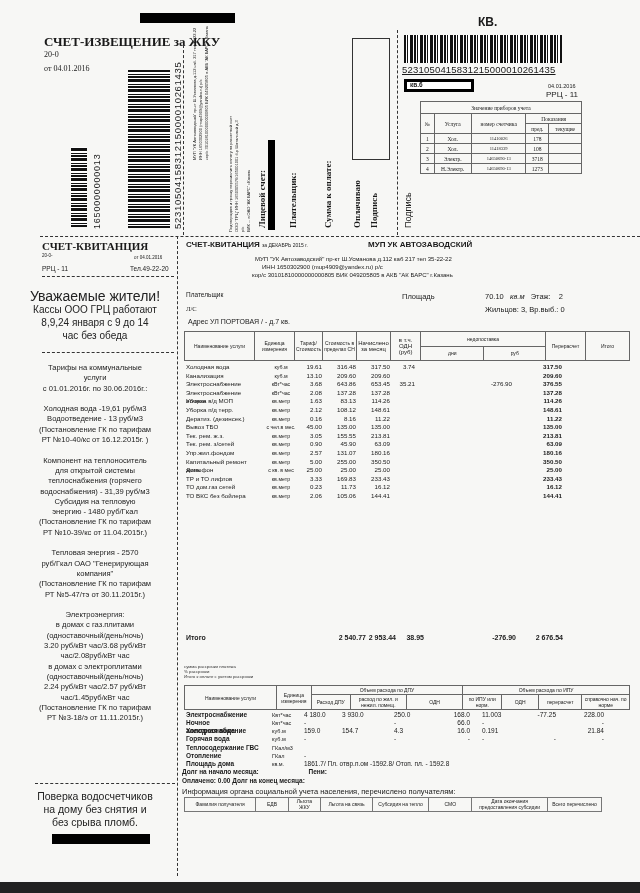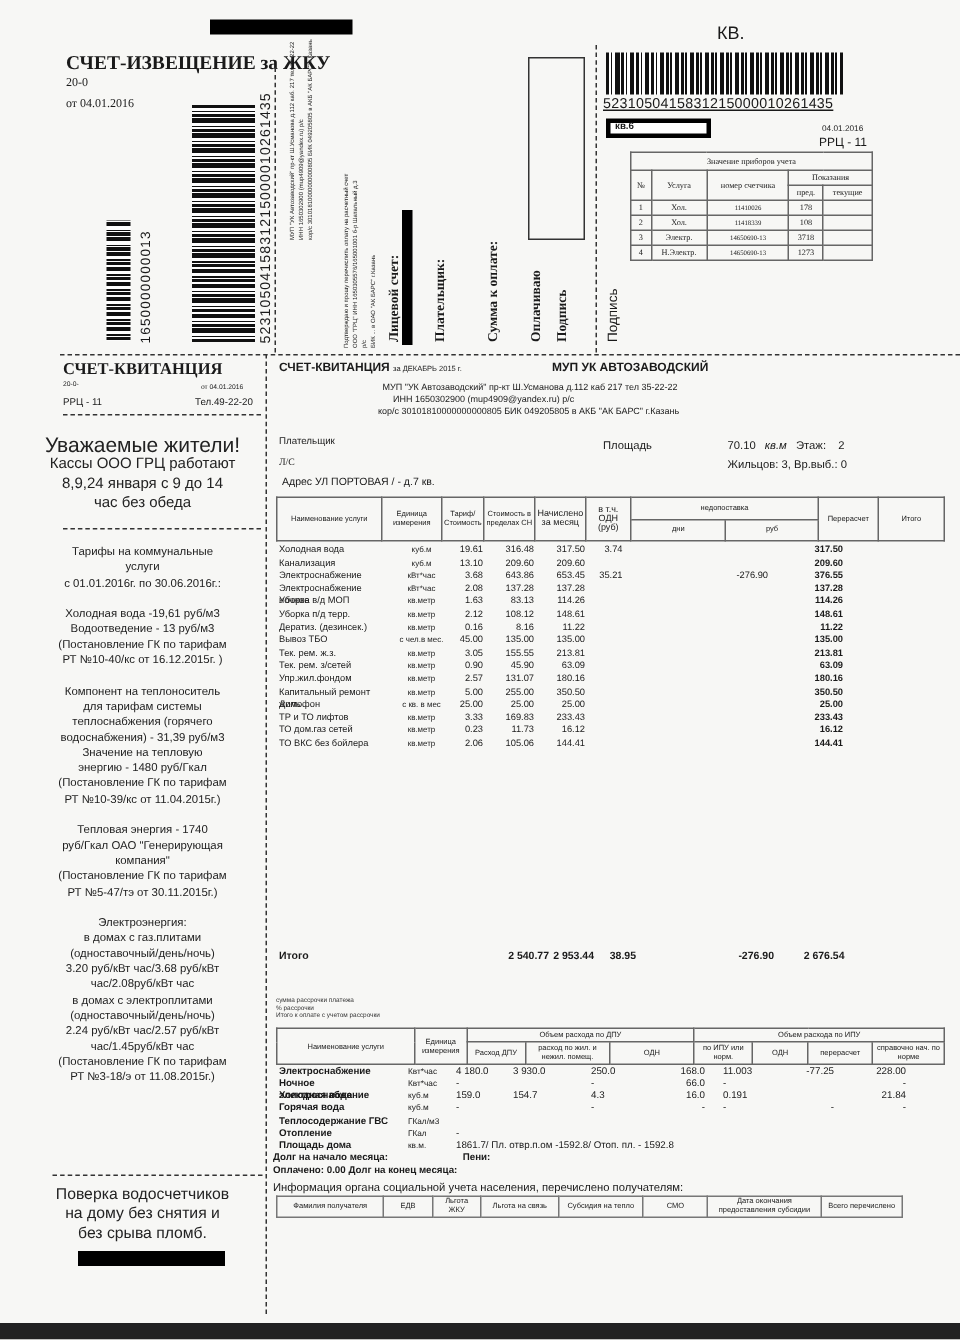--- a/index.html
+++ b/index.html
@@ -50,21 +50,21 @@
 <div class="redact" style="left:268px;top:140px;width:7px;height:90px;"></div>
 <div class="rot serif" style="left:257px;top:228px;font-size:9px;font-weight:bold;">Лицевой счет:</div>
 <div class="rot serif" style="left:288px;top:228px;font-size:9px;font-weight:bold;">Плательщик:</div>
 <div class="rot serif" style="left:323px;top:228px;font-size:9px;font-weight:bold;">Сумма к оплате:</div>
 <div class="abs" style="left:352px;top:38px;width:38px;height:122px;border:1px solid #333;"></div>
 <div class="rot serif" style="left:352px;top:228px;font-size:9px;font-weight:bold;">Оплачиваю</div>
 <div class="rot serif" style="left:369px;top:228px;font-size:9px;font-weight:bold;">Подпись</div>
 <div class="dash-v" style="left:397px;top:30px;height:205px;"></div>
 <div class="rot" style="left:403px;top:228px;font-size:9px;">Подпись</div>
 
-<div class="abs" style="left:478px;top:15px;font-size:12px;font-weight:normal;">КВ.</div>
+<div class="abs" style="left:478px;top:15px;font-size:12px;font-weight:bold;">КВ.</div>
 <div class="barcode-h" style="left:404px;top:35px;width:158px;height:28px;"></div>
 <div class="abs" style="left:402px;top:64px;font-size:9.5px;text-decoration:underline;letter-spacing:0.2px;">5231050415831215000010261435</div>
 <div class="abs" style="left:404px;top:79px;width:70px;height:13px;border:3px solid #000;background:#fff;"></div>
 <div class="abs" style="left:410px;top:81px;font-size:6.5px;font-weight:bold;">кв.6</div>
 <div class="abs" style="left:548px;top:83px;font-size:5.5px;">04.01.2016</div>
 <div class="abs" style="left:546px;top:90px;font-size:8px;">РРЦ - 11</div>
 
 <table class="meters abs" style="left:420px;top:101px;width:162px;">
   <tbody>
       <tr>
@@ -132,45 +132,45 @@
     <div style="min-height: 10.3px;">Тарифы на коммунальные</div>
     <div style="min-height: 10.3px;">услуги</div>
     <div style="min-height: 10.3px;">с 01.01.2016г. по 30.06.2016г.:</div>
     <div style="min-height: 10.3px;"></div>
     <div style="min-height: 10.3px;">Холодная вода -19,61 руб/м3</div>
     <div style="min-height: 10.3px;">Водоотведение  - 13 руб/м3</div>
     <div style="min-height: 10.3px;">(Постановление ГК по тарифам</div>
     <div style="min-height: 10.3px;">РТ №10-40/кс от 16.12.2015г. )</div>
     <div style="min-height: 10.3px;"></div>
     <div style="min-height: 10.3px;">Компонент на теплоноситель</div>
-    <div style="min-height: 10.3px;">для тарифам системы</div>
+    <div style="min-height: 10.3px;">для открытой системы</div>
     <div style="min-height: 10.3px;">теплоснабжения (горячего</div>
     <div style="min-height: 10.3px;">водоснабжения) - 31,39 руб/м3</div>
-    <div style="min-height: 10.3px;">Значение на тепловую</div>
+    <div style="min-height: 10.3px;">Субсидия на тепловую</div>
     <div style="min-height: 10.3px;">энергию - 1480 руб/Гкал</div>
     <div style="min-height: 10.3px;">(Постановление ГК по тарифам</div>
     <div style="min-height: 10.3px;">РТ №10-39/кс от 11.04.2015г.)</div>
     <div style="min-height: 10.3px;"></div>
-    <div style="min-height: 10.3px;">Тепловая энергия - 1740</div>
+    <div style="min-height: 10.3px;">Тепловая энергия - 2570</div>
     <div style="min-height: 10.3px;">руб/Гкал ОАО "Генерирующая</div>
     <div style="min-height: 10.3px;">компания"</div>
     <div style="min-height: 10.3px;">(Постановление ГК по тарифам</div>
     <div style="min-height: 10.3px;">РТ №5-47/тэ от 30.11.2015г.)</div>
     <div style="min-height: 10.3px;"></div>
     <div style="min-height: 10.3px;">Электроэнергия:</div>
     <div style="min-height: 10.3px;">в домах с газ.плитами</div>
     <div style="min-height: 10.3px;">(одноставочный/день/ночь)</div>
     <div style="min-height: 10.3px;">3.20 руб/кВт час/3.68 руб/кВт</div>
     <div style="min-height: 10.3px;">час/2.08руб/кВт час</div>
     <div style="min-height: 10.3px;">в домах с электроплитами</div>
     <div style="min-height: 10.3px;">(одноставочный/день/ночь)</div>
     <div style="min-height: 10.3px;">2.24 руб/кВт час/2.57 руб/кВт</div>
     <div style="min-height: 10.3px;">час/1.45руб/кВт час</div>
     <div style="min-height: 10.3px;">(Постановление ГК по тарифам</div>
-    <div style="min-height: 10.3px;">РТ №3-18/э от 11.08.2015г.)</div>
+    <div style="min-height: 10.3px;">РТ №3-18/э от 11.11.2015г.)</div>
   </div>
 
 <div class="dash-h" style="left:35px;top:783px;width:140px;"></div>
 <div class="left-notice" style="top:790px;font-size:10.5px;line-height:13px;">
   <div>Поверка водосчетчиков</div>
   <div>на дому без снятия и</div>
   <div>без срыва пломб.</div>
 </div>
 <div class="redact" style="left:52px;top:834px;width:98px;height:10px;"></div>
 

